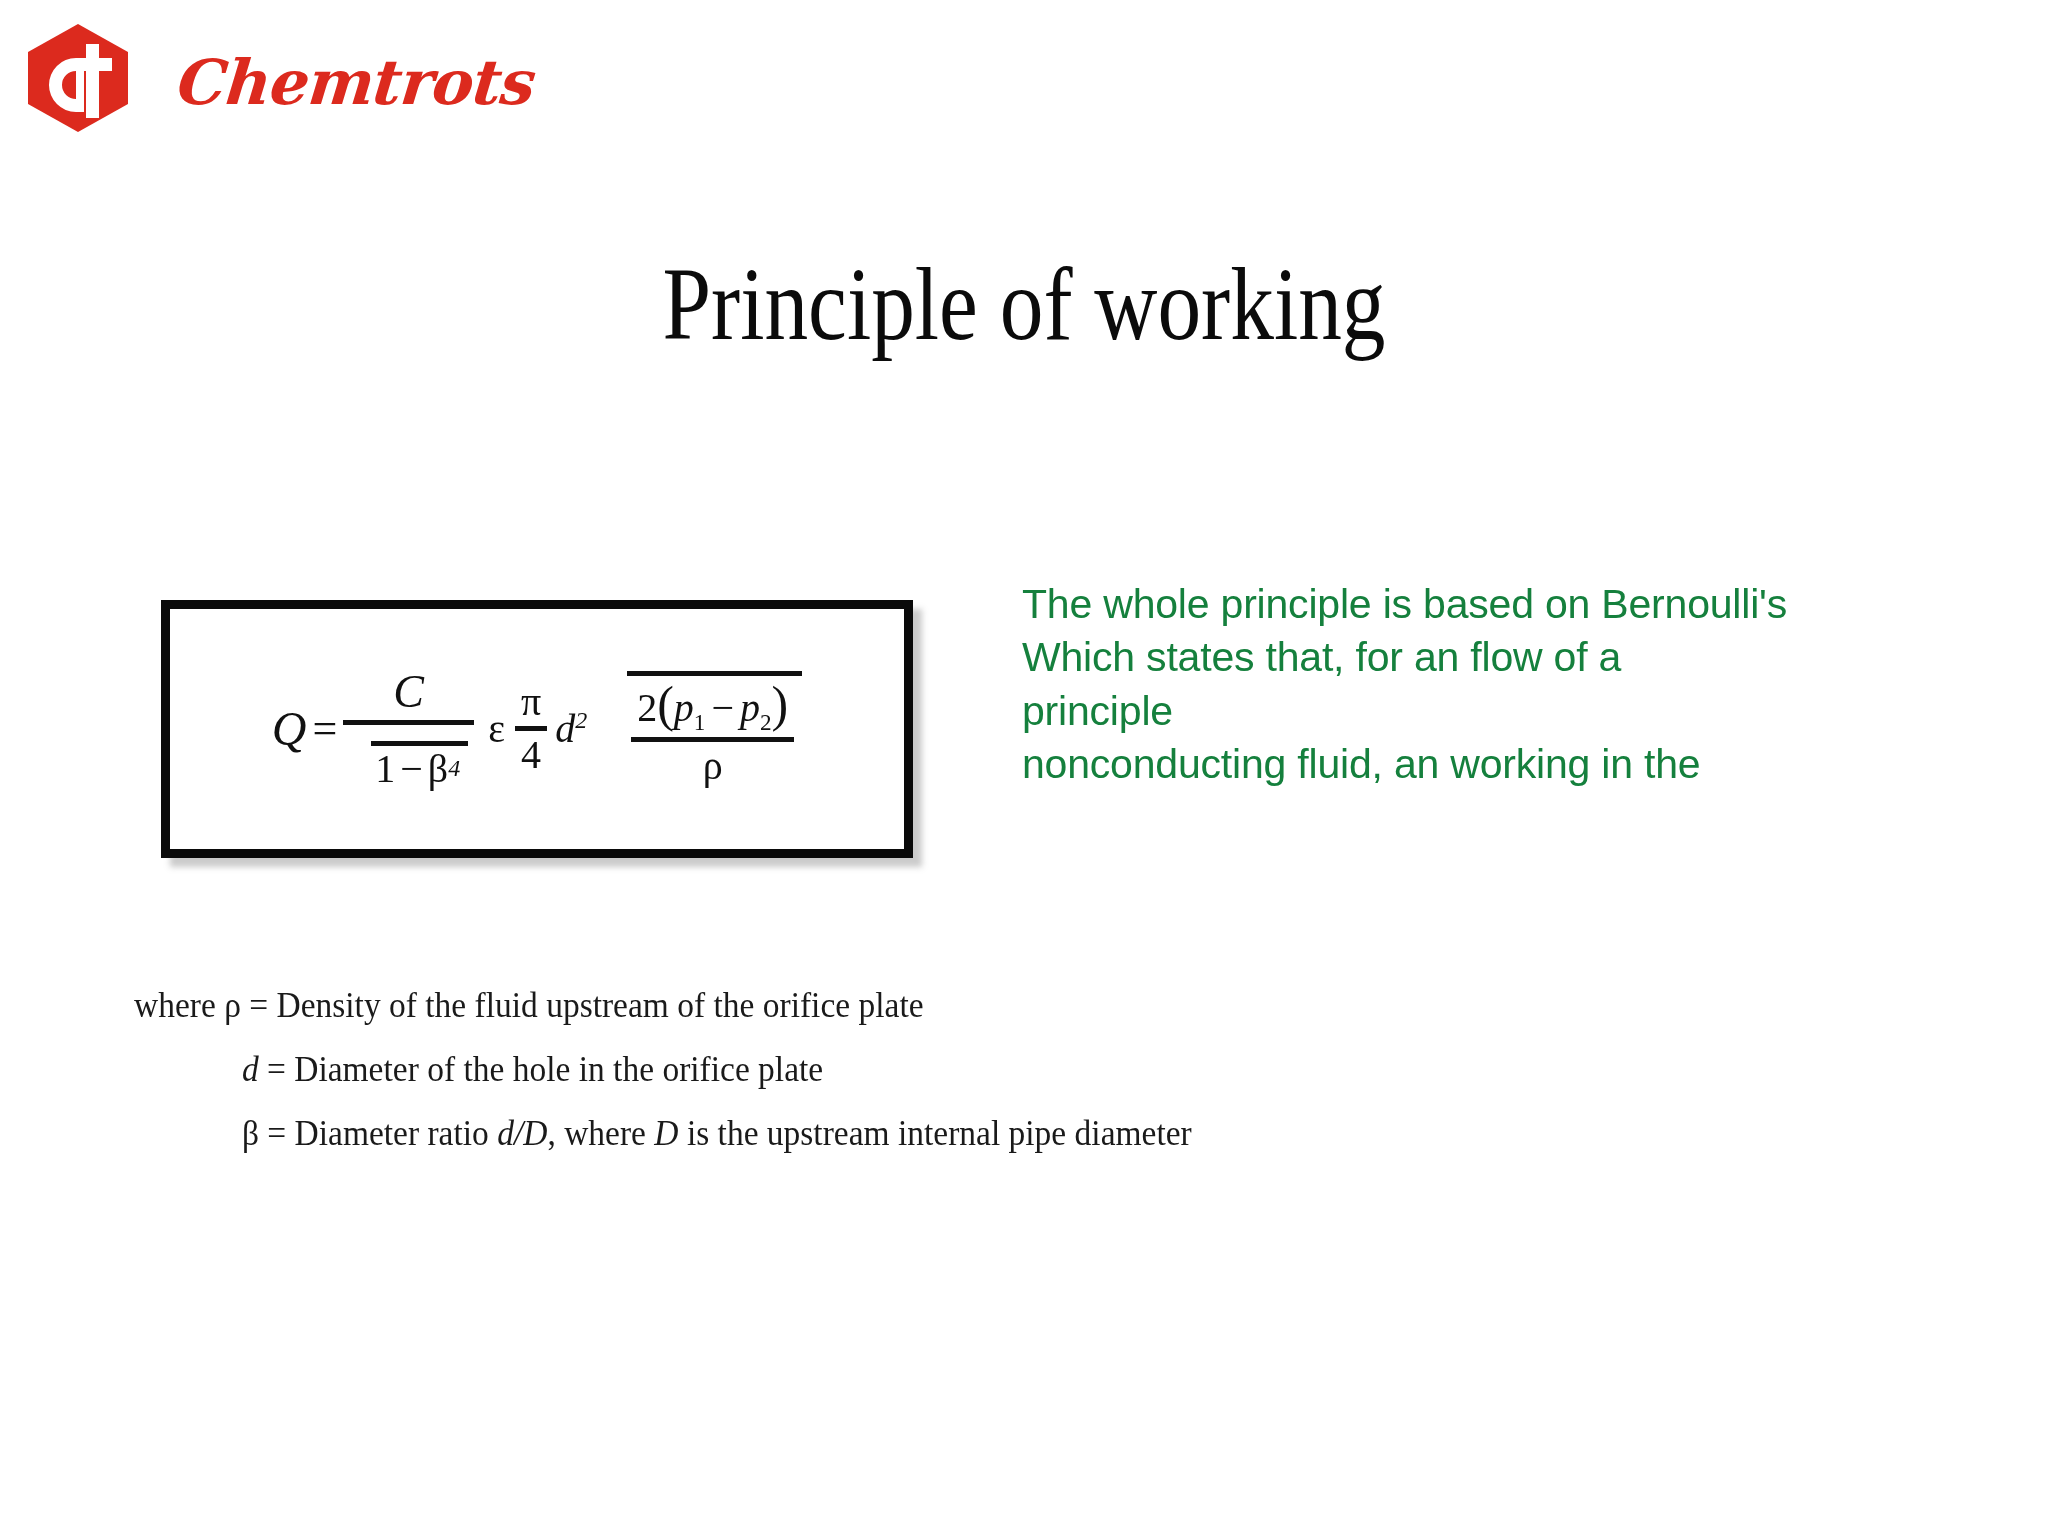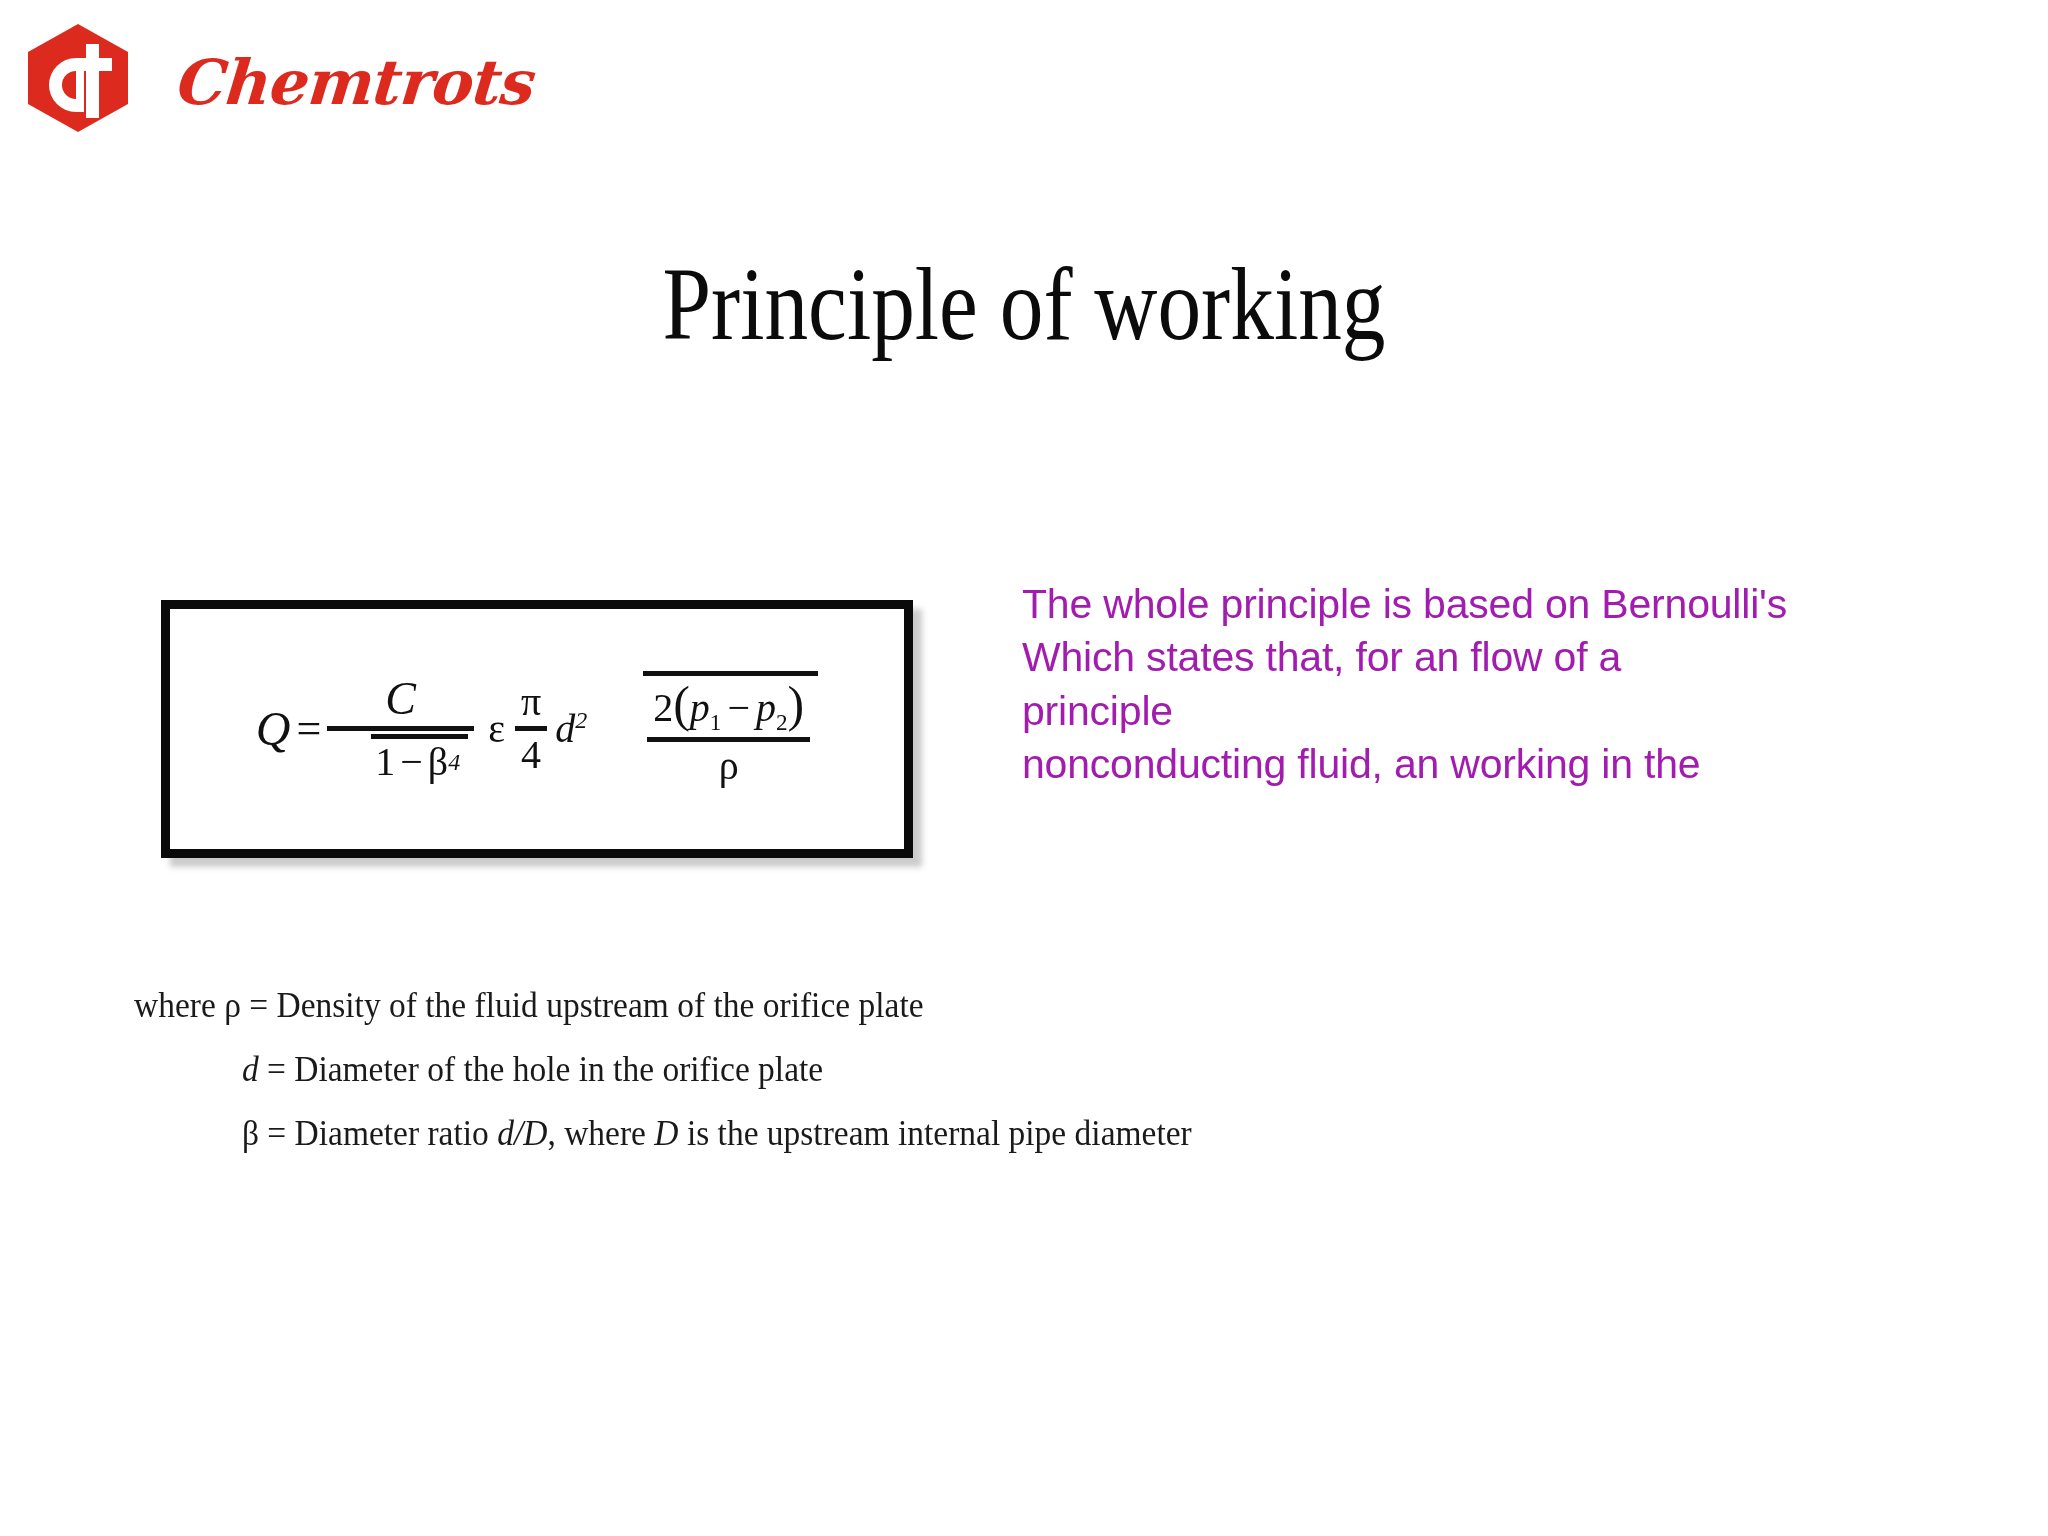--- a/index.html
+++ b/index.html
@@ -113,22 +113,21 @@
   }
   .frac .bar {
     display: block;
     width: 100%;
     height: 5px;
     background: #111;
     margin: 3px 0;
   }
   .sqrt {
     display: inline-flex;
-    align-items: center;
-    gap: 16px;
+    align-items: flex-start;
   }
   .sqrt > .radical {
     display: block;
     width: 22px;
     position: relative;
     flex: 0 0 22px;
   }
   .sqrt > .radical::before {
     content: "";
     position: absolute;
@@ -164,21 +163,21 @@
 
   
   #principle-text {
     position: absolute;
     left: 1022px;
     top: 578px;
     width: 930px;
     font-family: "Liberation Sans", sans-serif;
     font-size: 41px;
     line-height: 1.30;
-    color: #a21caf;
+    color: #15803d;
     letter-spacing: -0.2px;
   }
   #principle-text .line { display: block; }
 
   
   #where-block {
     position: absolute;
     left: 134px;
     top: 984px;
     width: 1700px;

